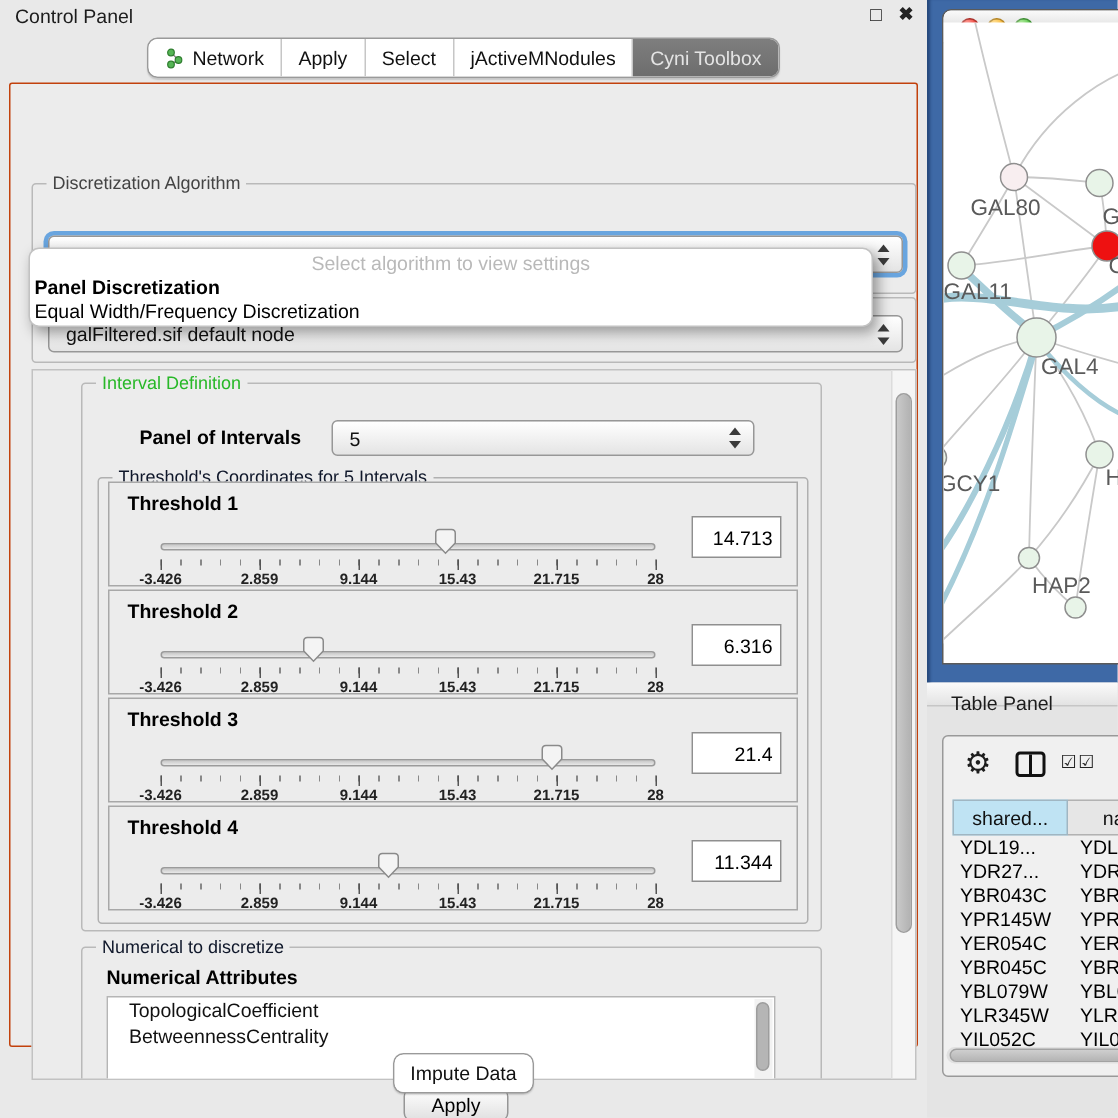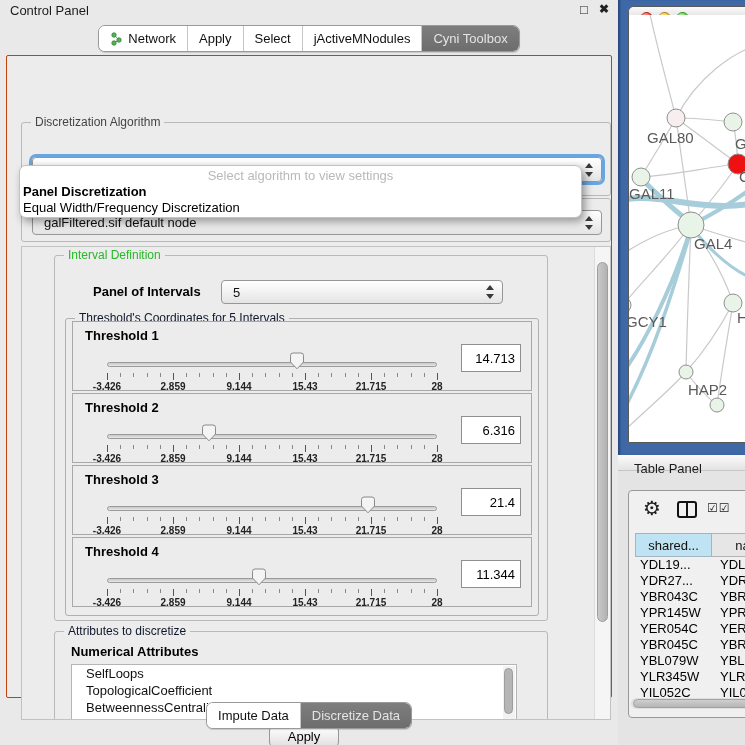--- a/index.html
+++ b/index.html
@@ -332,26 +332,25 @@
                     <span style="left:100%">28</span>
                   </div>
                 </div>
                 <div class="th-value">11.344</div>
               </div>
             </div>
         </div>
       </div>
 
       <div class="group" id="attrs-group">
-        <span class="legend blue">Attributes to discretize</span>
+        <span class="legend blue">Numerical to discretize</span>
         <span id="attrs-sub">Numerical Attributes</span>
         <div id="attrs-list">
           <div>
 
-              <div class="attr-item">SelfLoops</div>
 
               <div class="attr-item">TopologicalCoefficient</div>
 
               <div class="attr-item">BetweennessCentrality</div>
             </div>
           <div id="attrs-scroll">
               <div class="thumb"></div>
             </div>
         </div>
       </div>
@@ -361,23 +360,20 @@
         </div>
     </div>
 
     <div id="apply-btn">Apply</div>
   </div>
 
   <div id="cp-bottombar">
     <div class="tabgroup">
       <div class="tab">
           <span>Impute Data</span>
-        </div>
-      <div class="tab selected">
-          <span>Discretize Data</span>
         </div>
     </div>
   </div>
 </div>
 
 <div id="right-side">
 
   <div id="desktop-blue">
     <div id="net-window">
       <div id="net-titlebar">

